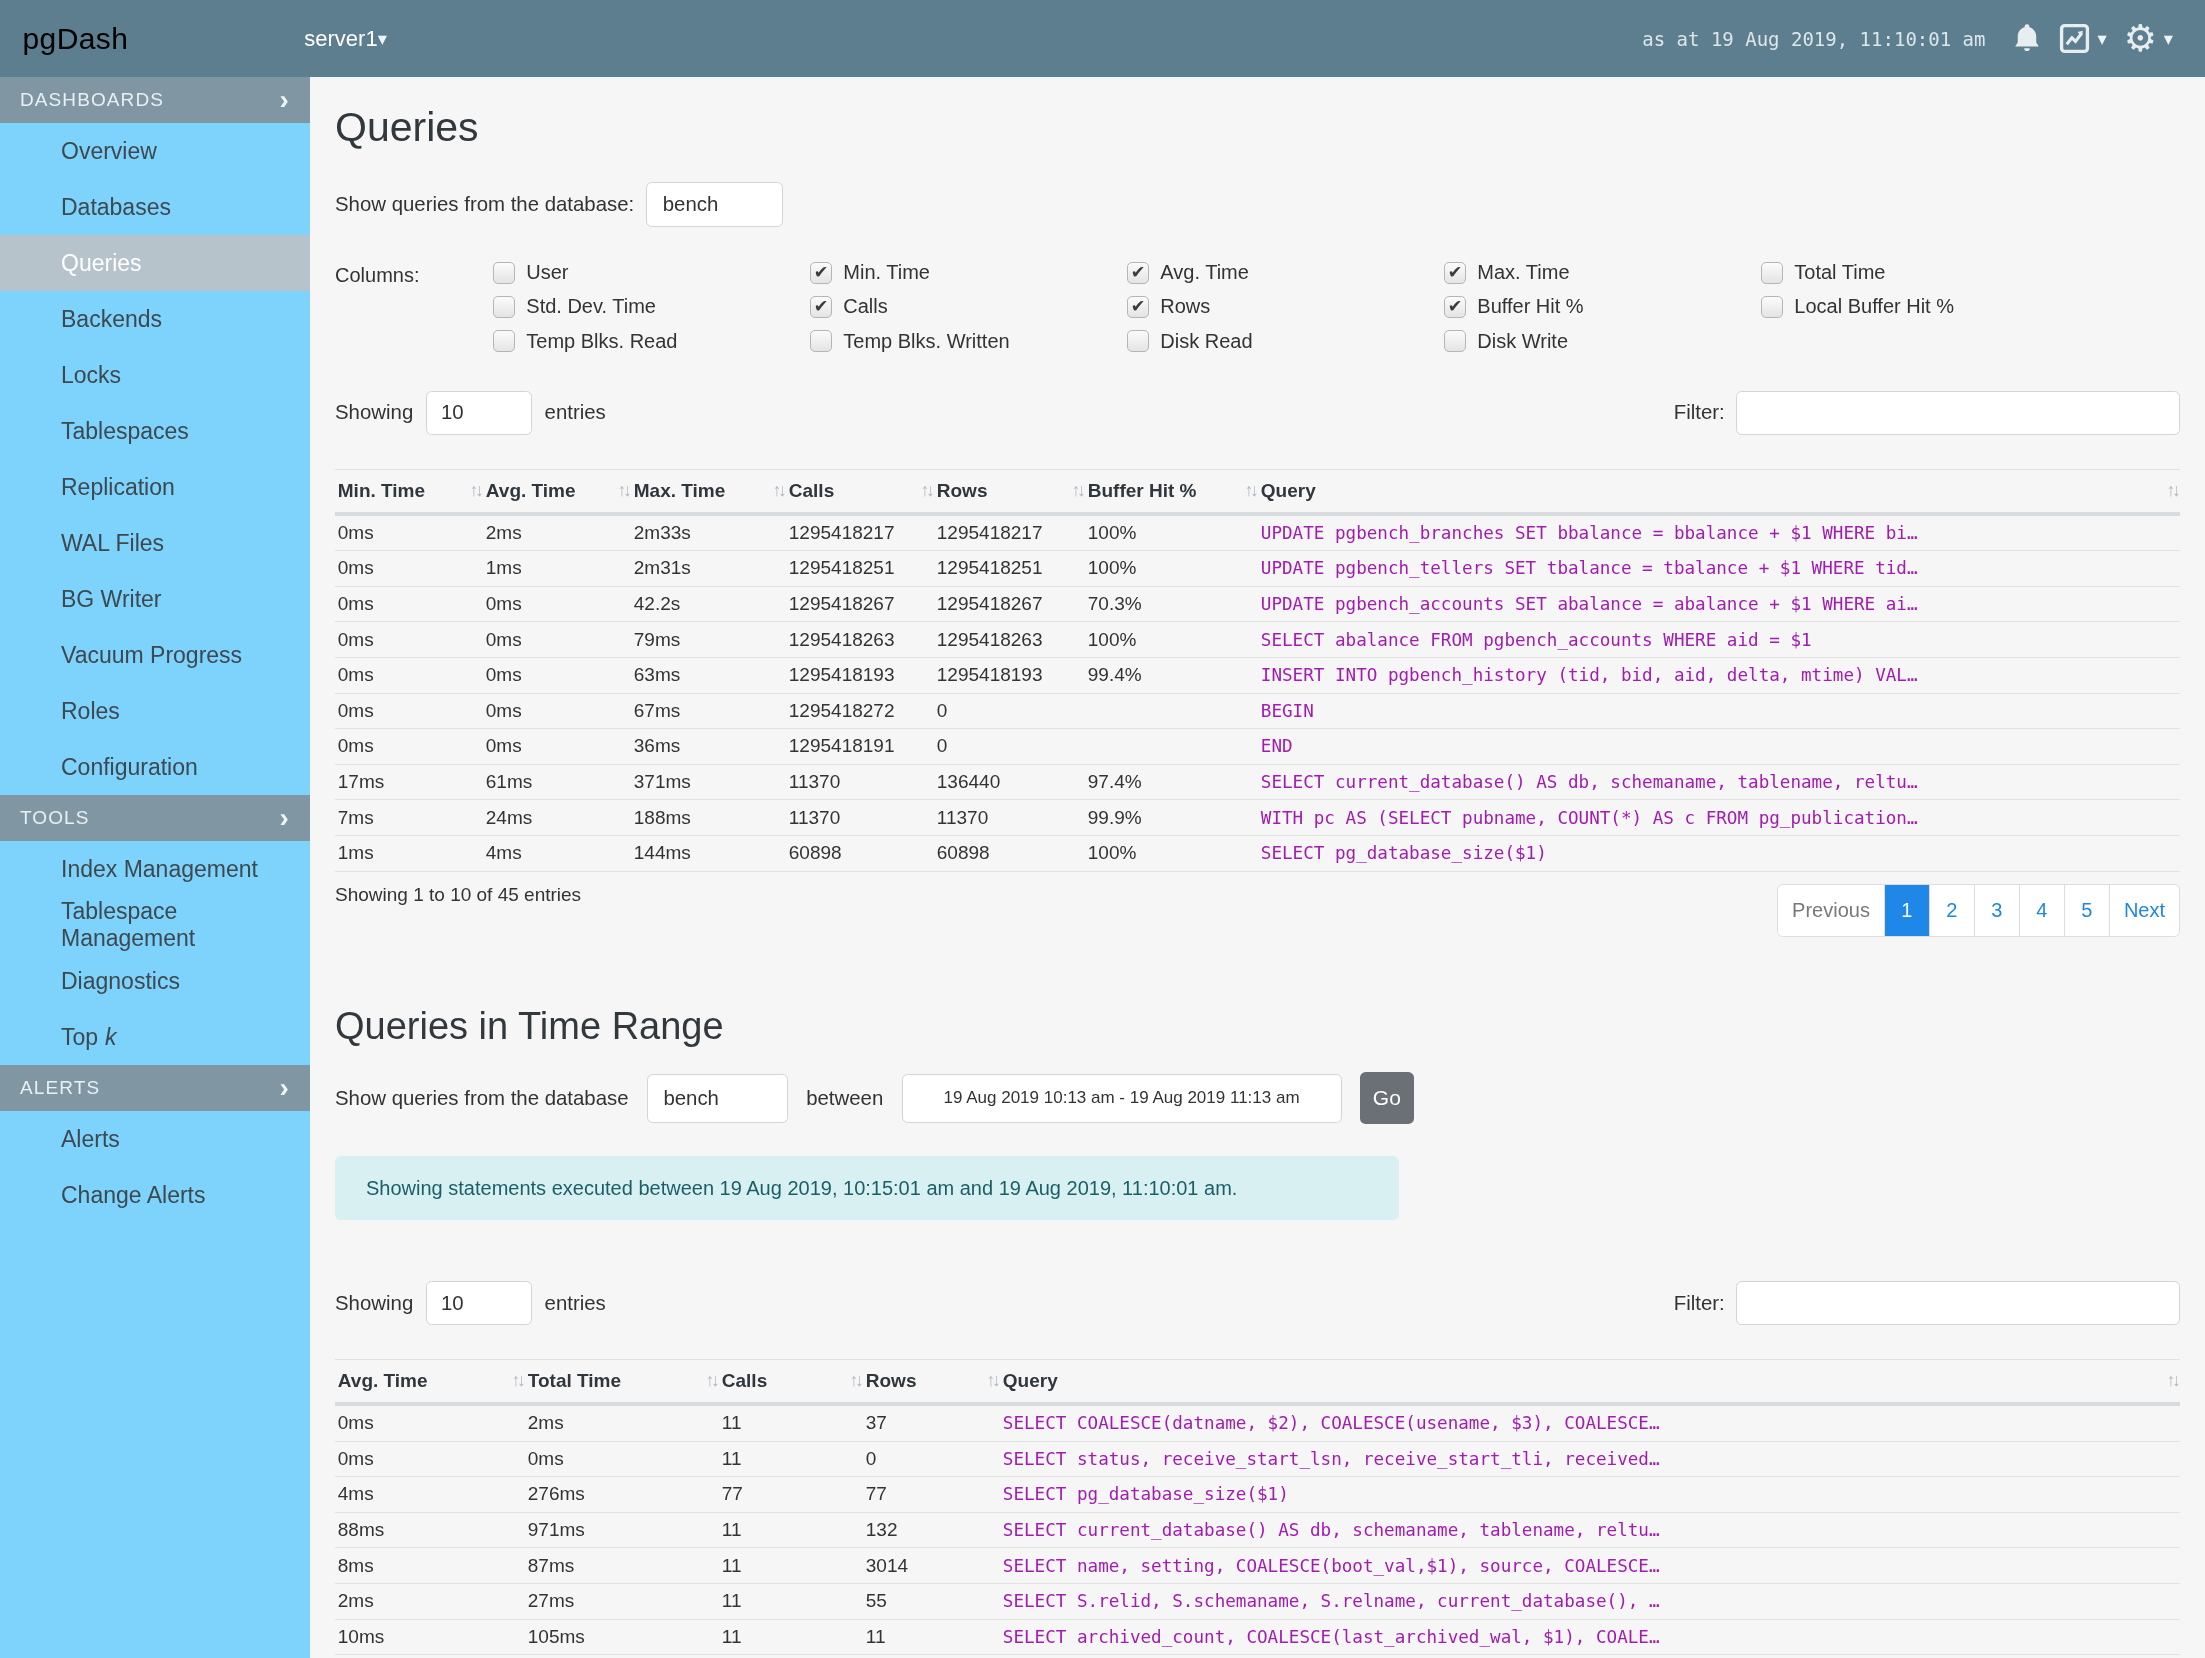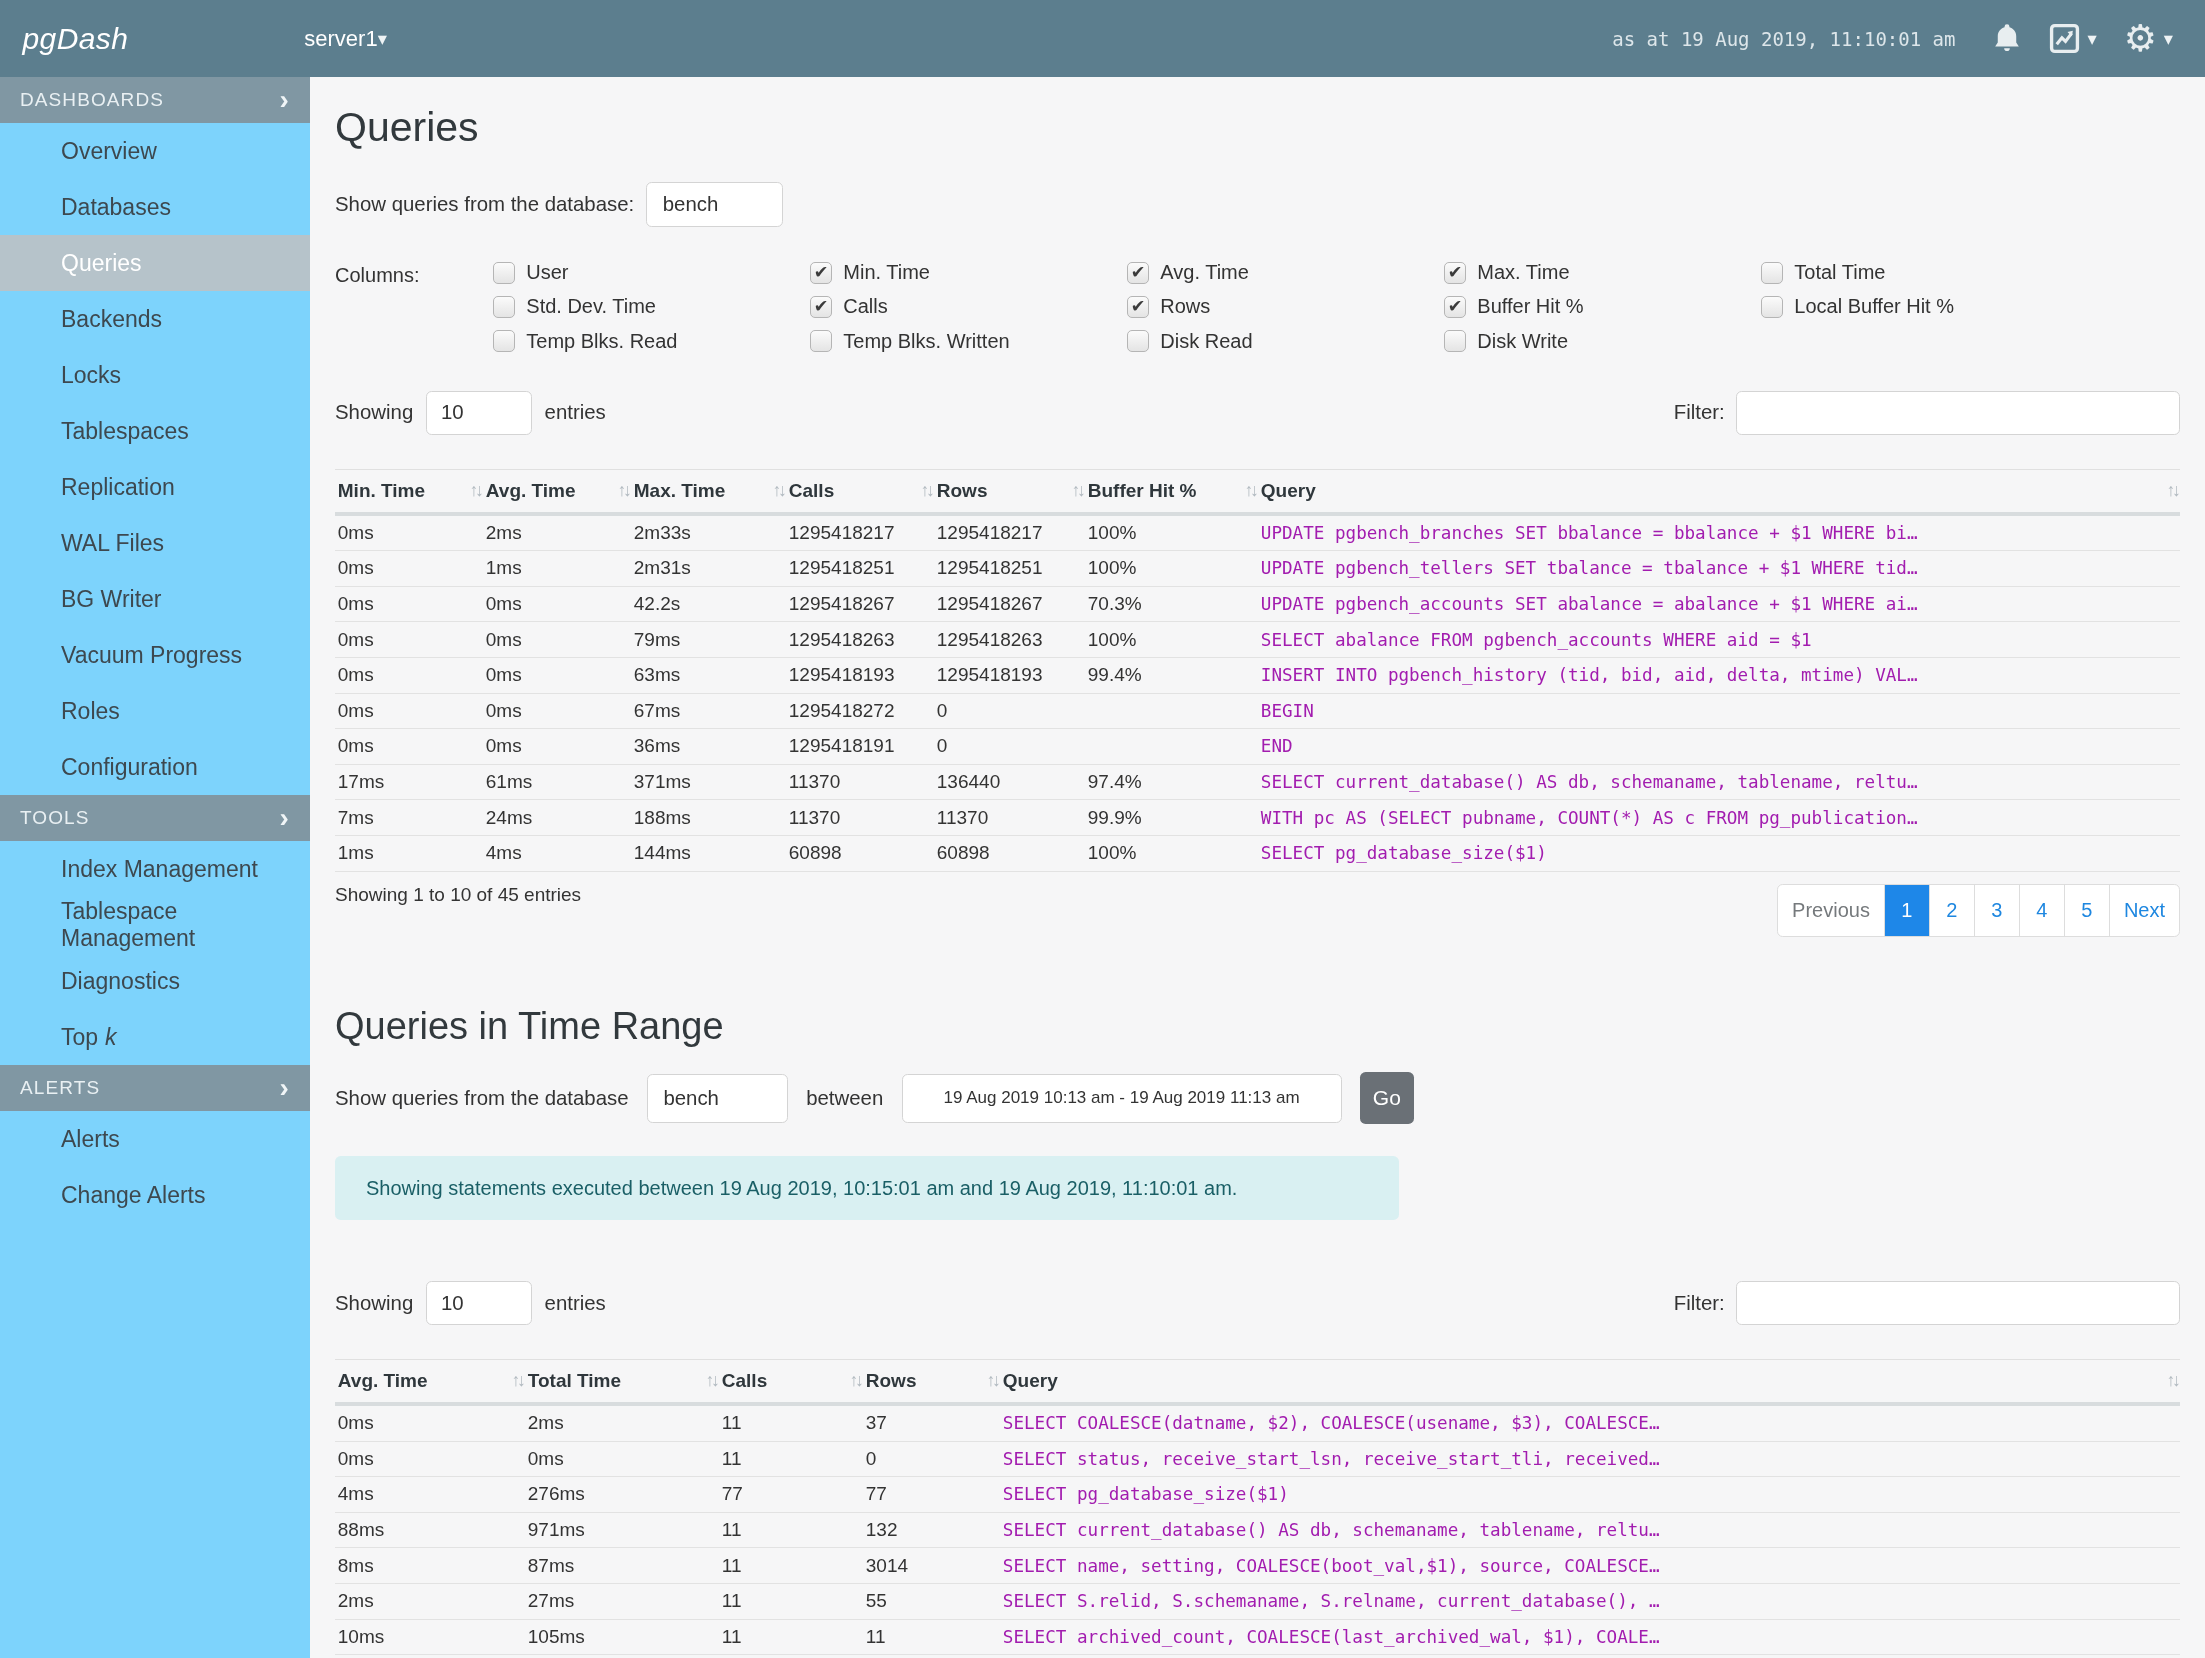--- a/index.html
+++ b/index.html
@@ -3,24 +3,24 @@
 <meta charset="utf-8">
 <style>
   * { box-sizing: border-box; margin: 0; padding: 0; }
   html,body { background:#e9e9e9; }
   body { font-family: "Liberation Sans", sans-serif; }
   .app { position:relative; width:2205px; height:1658px; background:#f6f6f7; overflow:hidden; }
 
   
   .navbar { position:absolute; top:0; left:0; width:100%; height:77px; background:#5c7e8e;
             display:flex; align-items:center; color:#fff; z-index:5; }
-  .brand { margin-left:22.5px; font-size:30px; color:#ffffff; letter-spacing:0.4px; cursor:pointer;font-style:italic; }
+  .brand { margin-left:22.5px; font-size:30px; color:#000000; letter-spacing:0.4px; cursor:pointer; }
   .server-select { margin-left:176px; display:flex; align-items:center; font-size:22px; cursor:pointer; }
   .caret-dn { font-size:18.3px; color:#eef3f5; }
-  .nav-right { margin-left:auto; display:flex; align-items:center; gap:27px; margin-right:32px; }
+  .nav-right { margin-left:auto; display:flex; align-items:center; gap:17px; margin-right:32px; }
   .timestamp { font-family:"DejaVu Sans Mono", monospace; font-size:19px; color:#dde6ea; margin-right:10px; }
   .nav-icon { display:flex; align-items:center; gap:7px; cursor:pointer; }
   .nav-icon svg { display:block; }
   .gear-glyph { font-family:"DejaVu Sans", sans-serif; font-size:37px; color:#e8eef0; line-height:1; }
 
   
   .sidebar { position:absolute; top:77px; left:0; bottom:0; width:310px; background:#7dd3fc; overflow:hidden; }
   .side-header { height:46px; background:#8097a3; color:#e9f0f3; display:flex; align-items:center;
                  justify-content:space-between; padding:0 20px; font-size:19px; letter-spacing:1.1px; cursor:pointer; }
   .side-chev { font-size:28px; font-weight:bold; color:#f0f5f7; line-height:1; }

